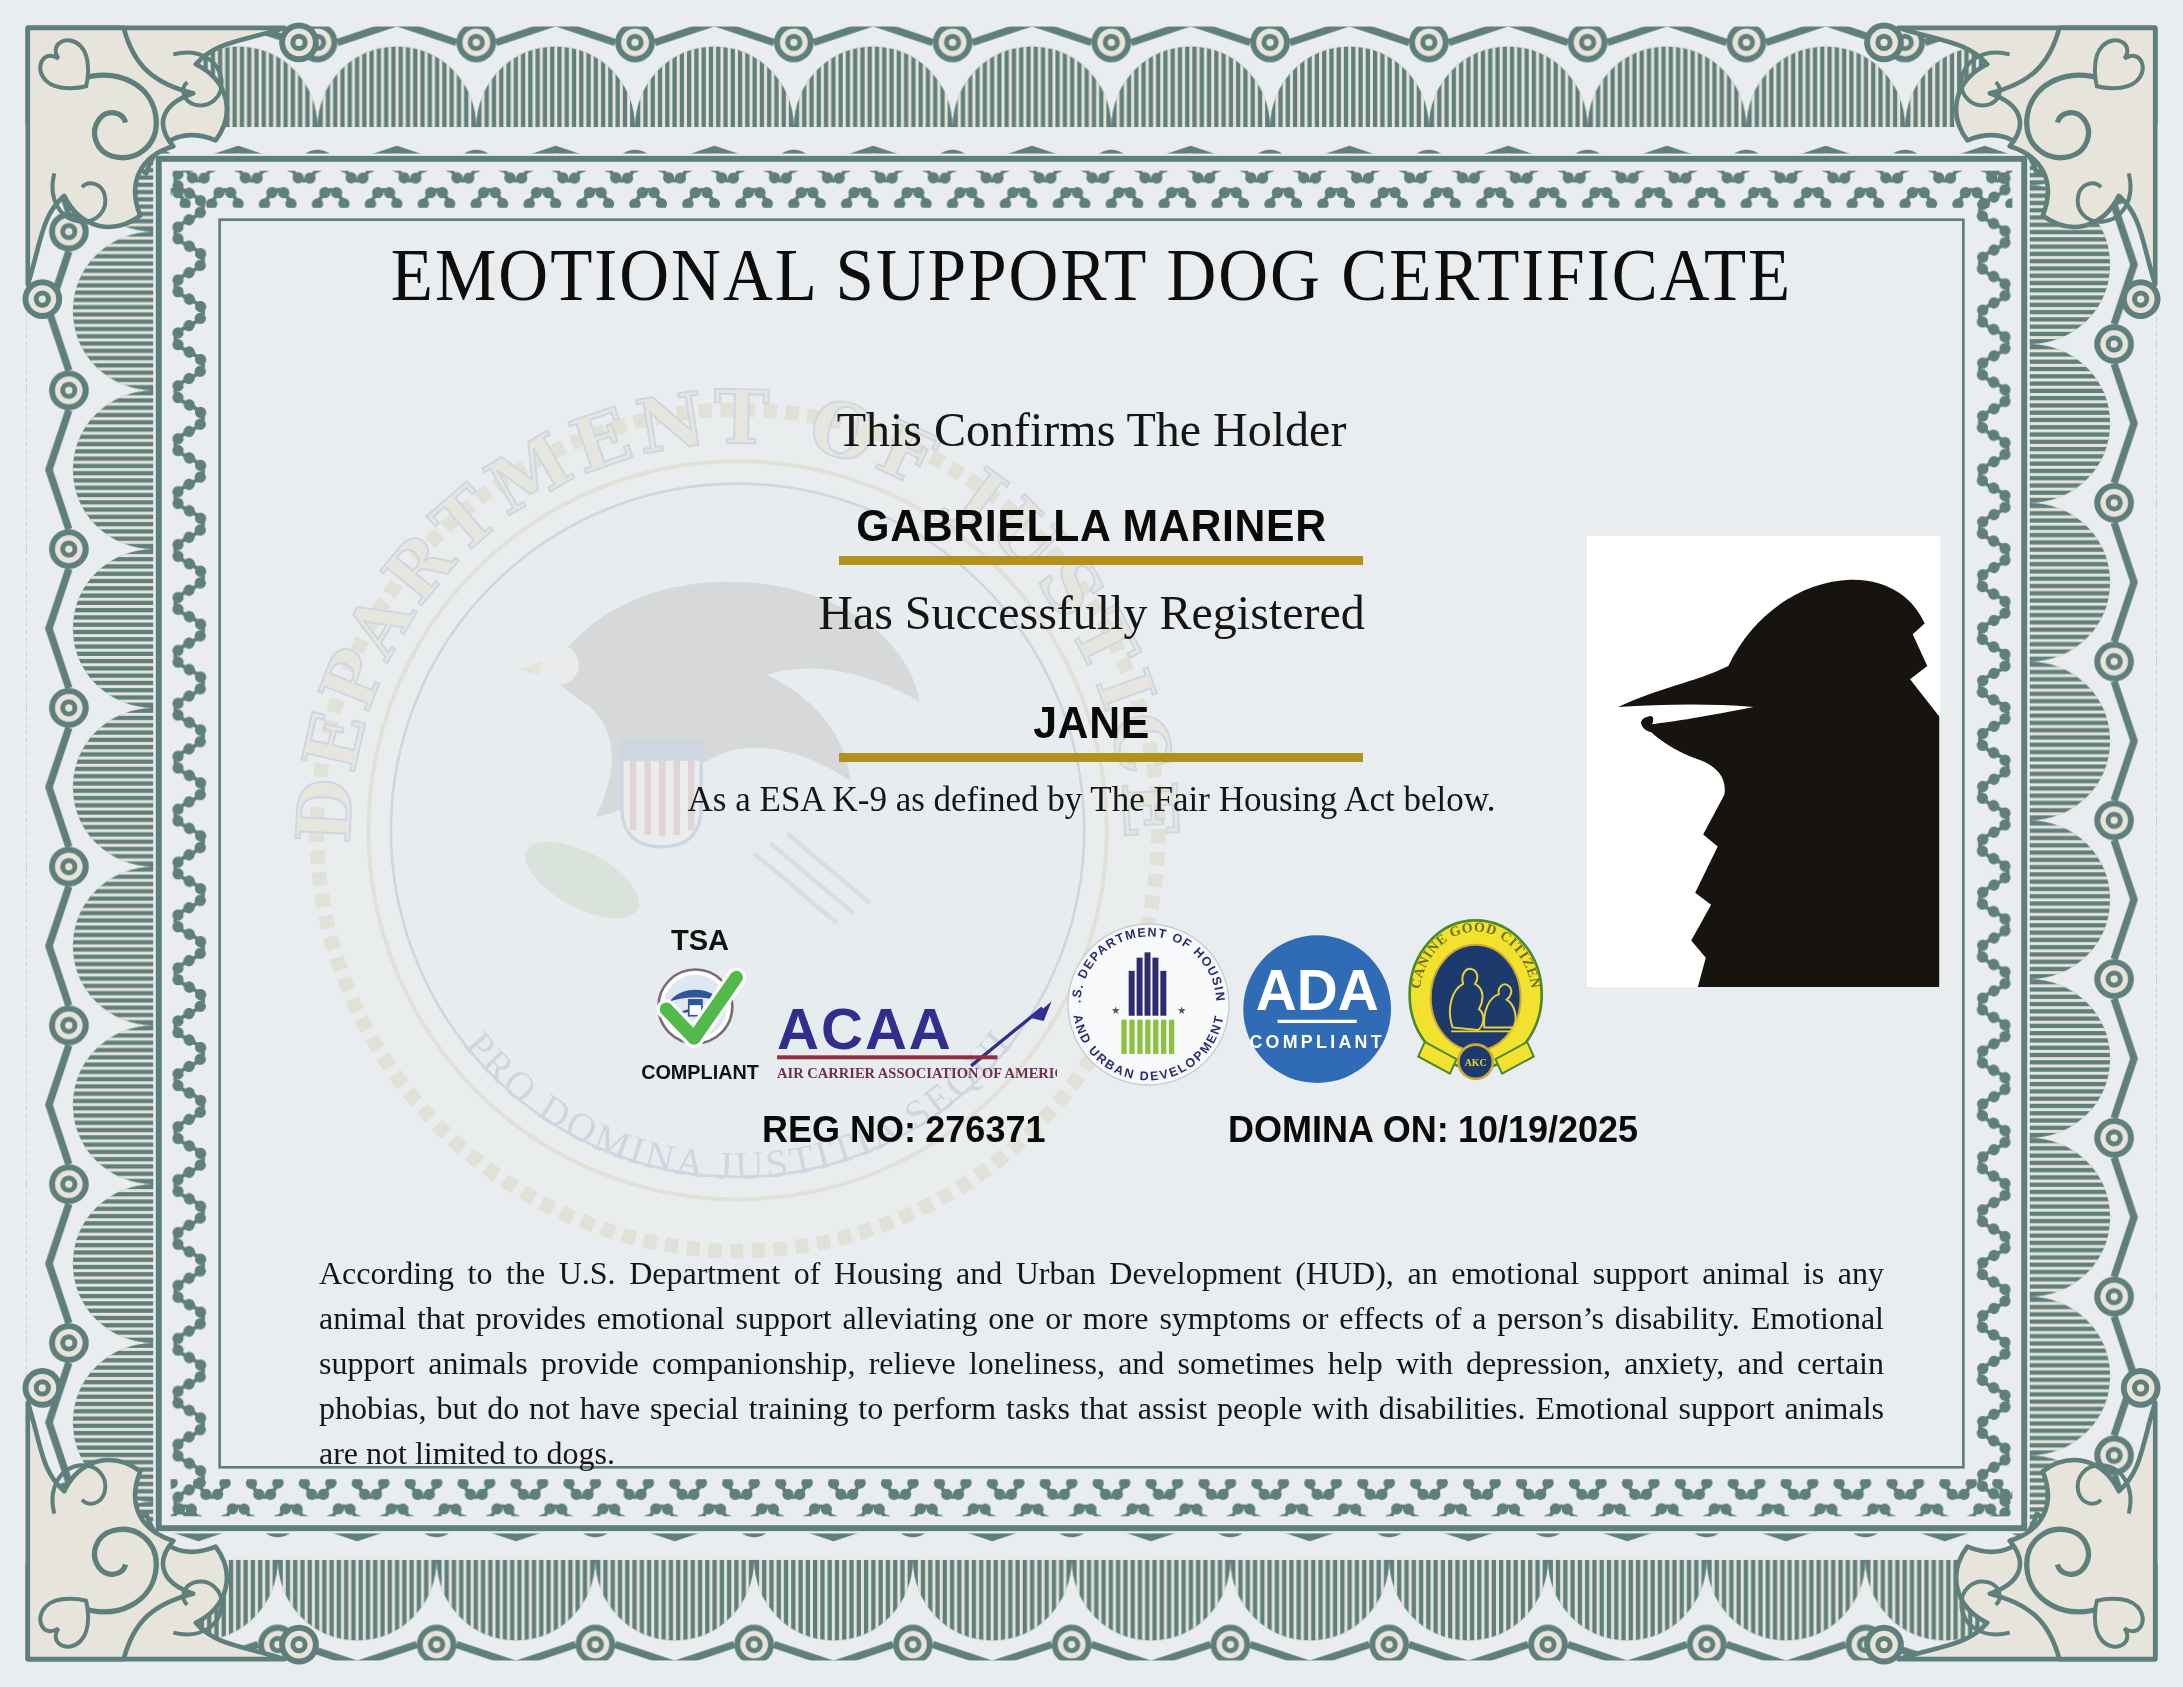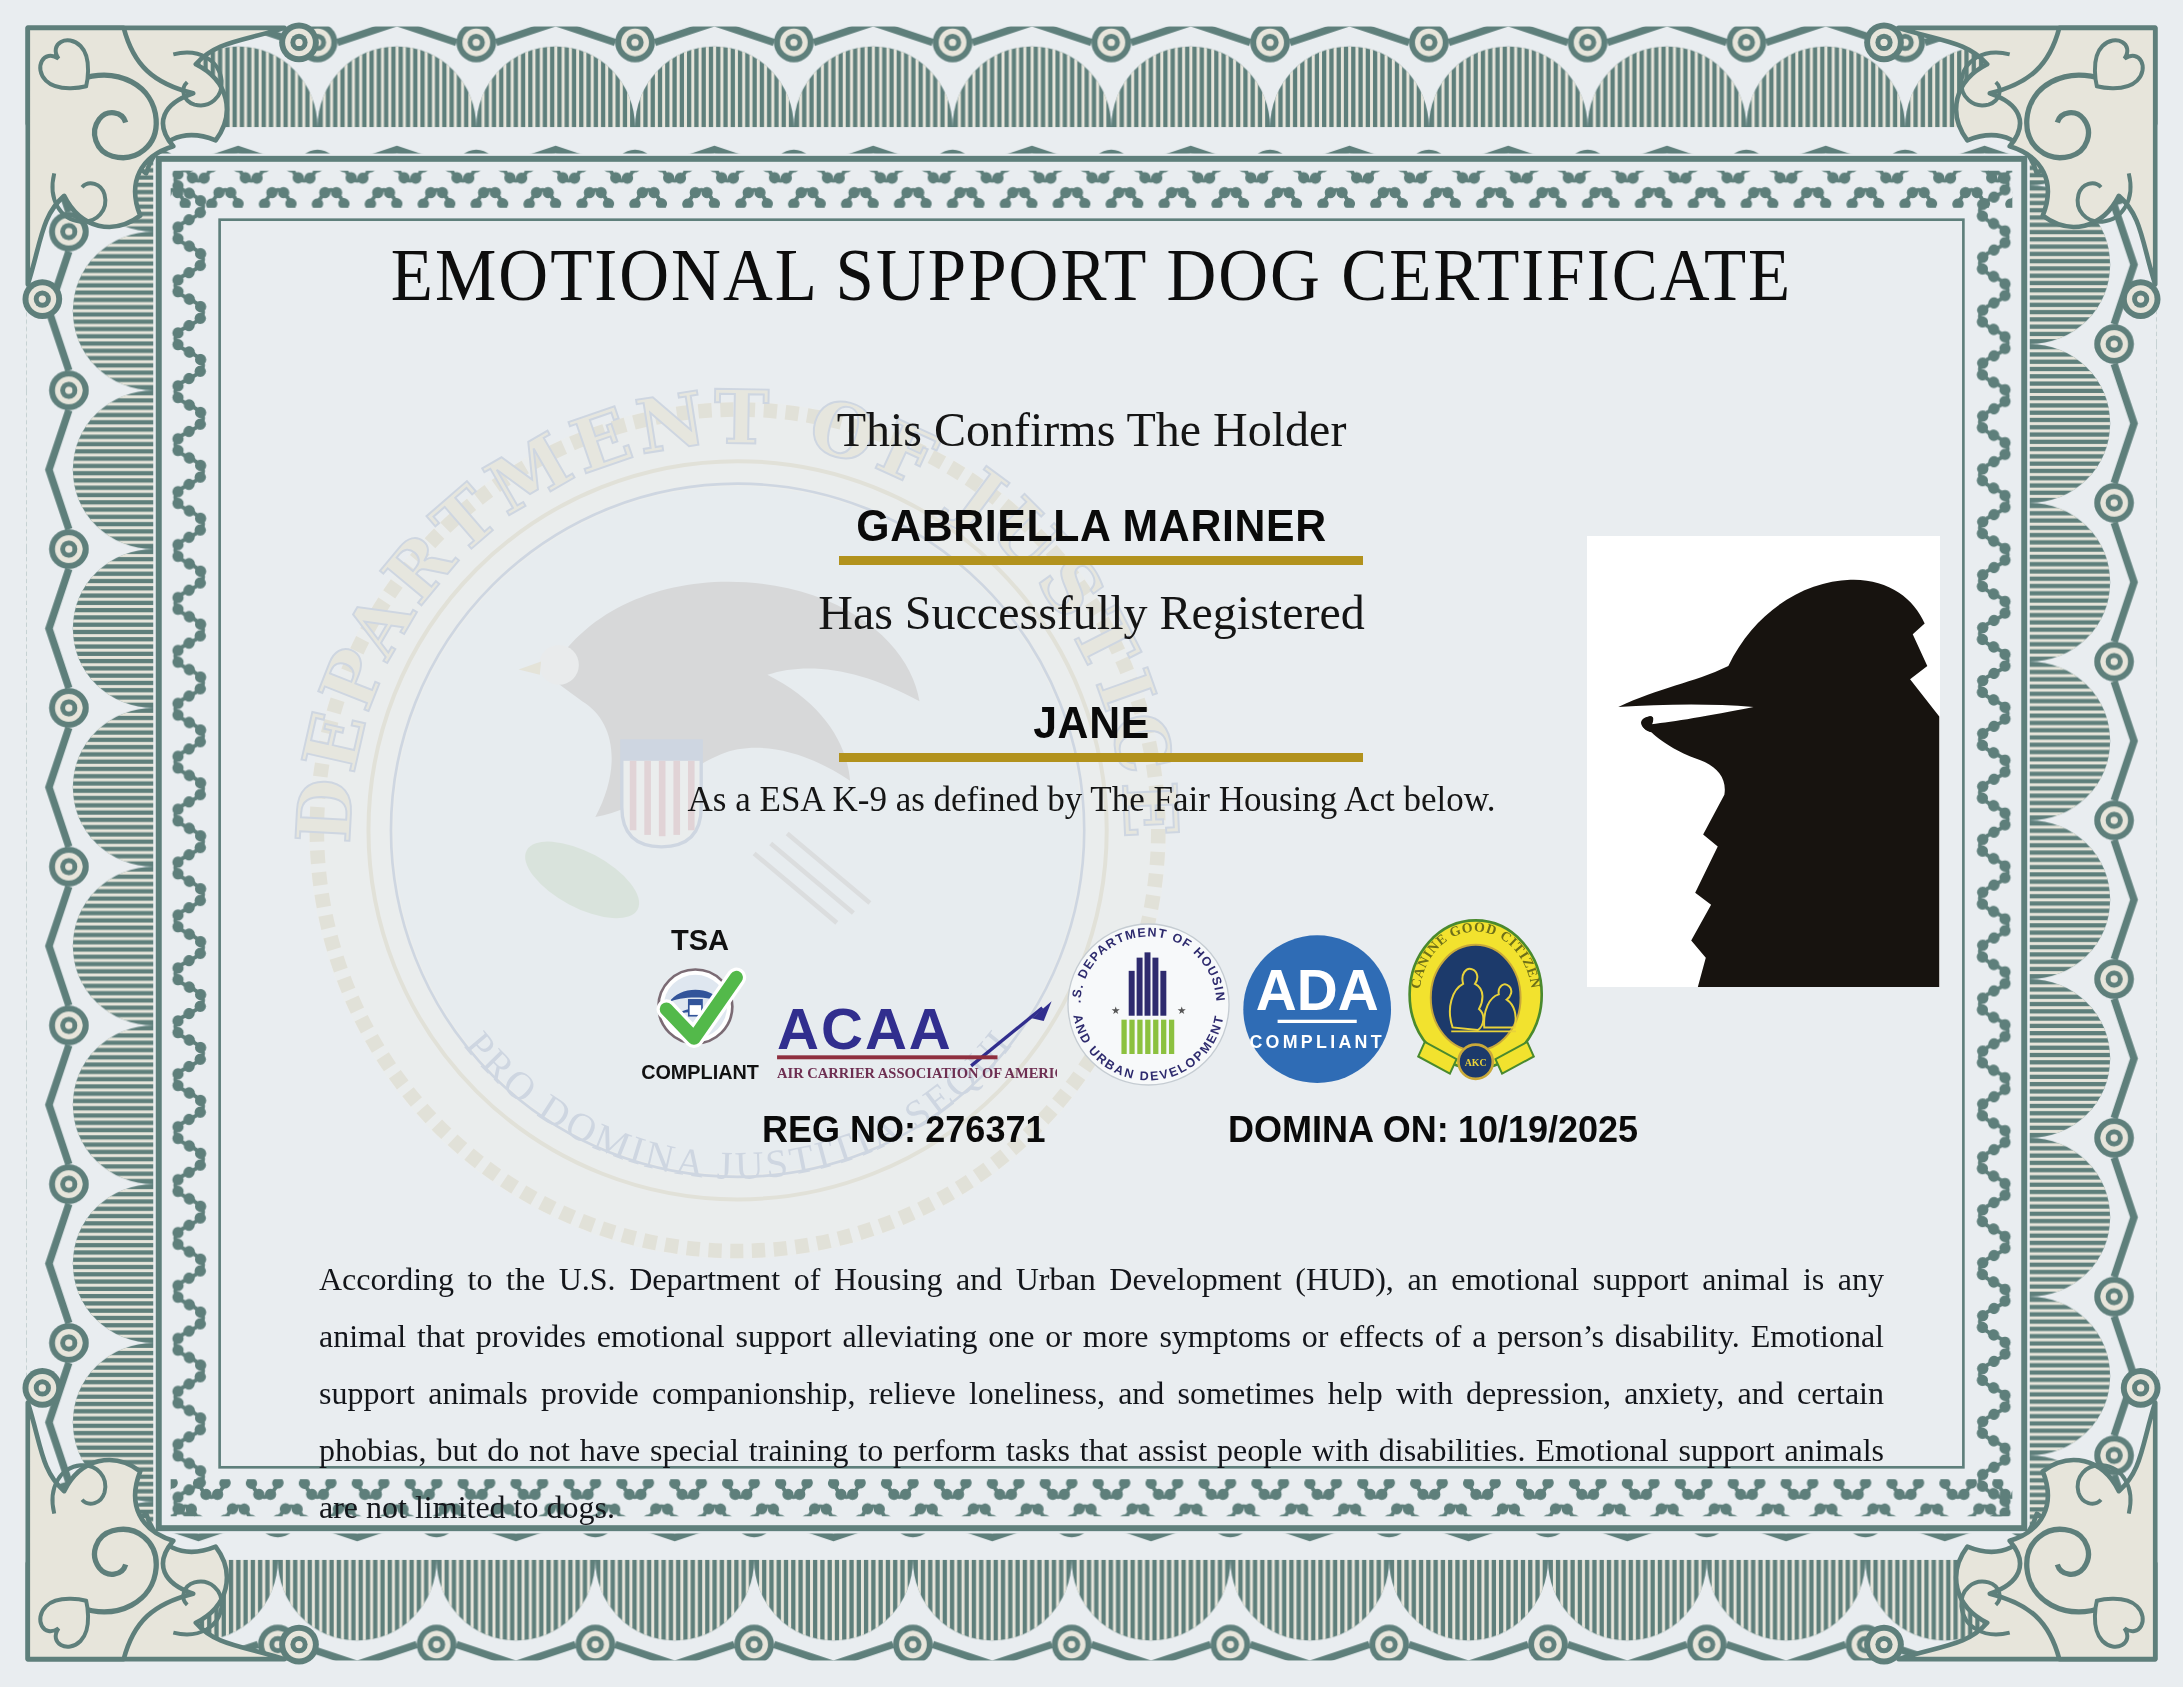--- a/index.html
+++ b/index.html
@@ -37,21 +37,21 @@
     display:flex;align-items:flex-end;justify-content:center;gap:9.3px;
   }
   .badge{flex:0 0 auto;display:block;}
   .reg-row{position:absolute;left:0;top:1109px;width:2183px;height:46px;
     font-family:"Liberation Sans", sans-serif;font-weight:700;font-size:36px;color:#0a0a0a;}
   .reg-no{position:absolute;left:762px;white-space:nowrap;}
   .issued-on{position:absolute;left:1228px;white-space:nowrap;}
   .reg-row .val{margin-left:9.3px;}
   .paragraph{
     position:absolute;left:319px;top:1219px;width:1565px;
-    font-family:"Liberation Serif", serif;font-size:32px;line-height:57px;
+    font-family:"Liberation Serif", serif;font-size:32px;line-height:45px;
     color:#13151a;text-align:justify;
   }
   .dog-photo{
     position:absolute;left:1587px;top:536px;width:353px;height:451px;
     background:#ffffff;
   }
   .dog-photo svg{display:block;width:100%;height:100%;}
   svg text{user-select:none;}
 </style>
 </head>

